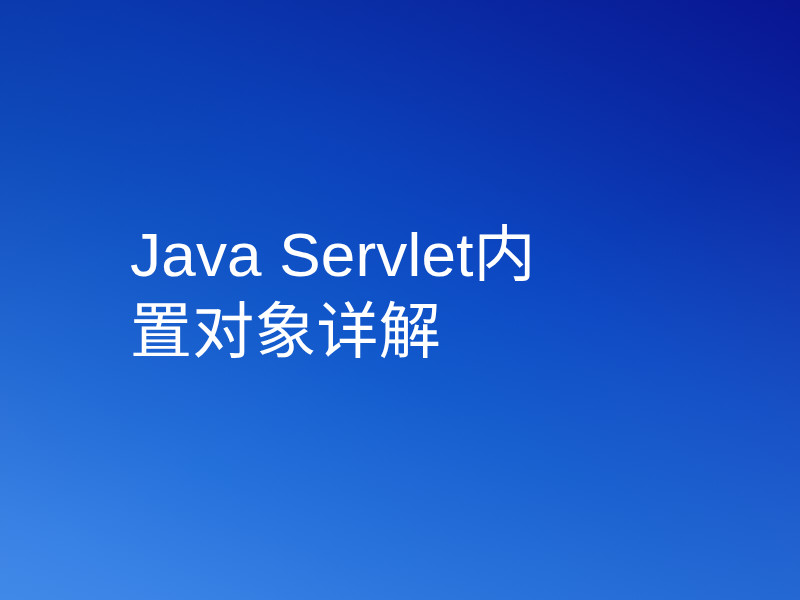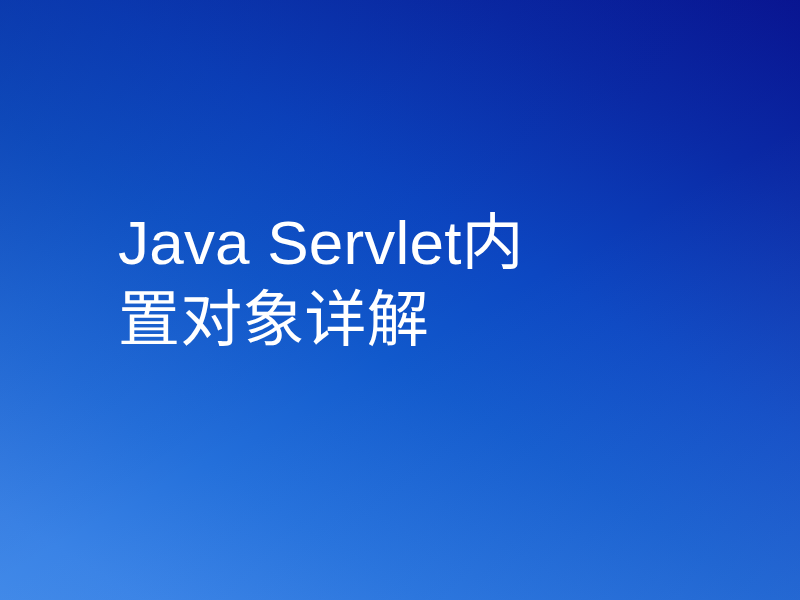--- a/index.html
+++ b/index.html
@@ -49,21 +49,21 @@
   
   .title-block {
     position: absolute;
     left: 118px;
     top: 204px;
     right: 70px;
     z-index: 2;
   }
 
   .title {
-    margin: 0;
+    margin: 12px;
     color: #ffffff;
     font-family: "Liberation Sans", "DejaVu Sans", sans-serif;
     font-size: 62px;
     font-weight: 300;
     line-height: 77px;
     letter-spacing: 0.2px;
     white-space: pre-line;   
     text-rendering: optimizeLegibility;
     -webkit-font-smoothing: antialiased;
   }

